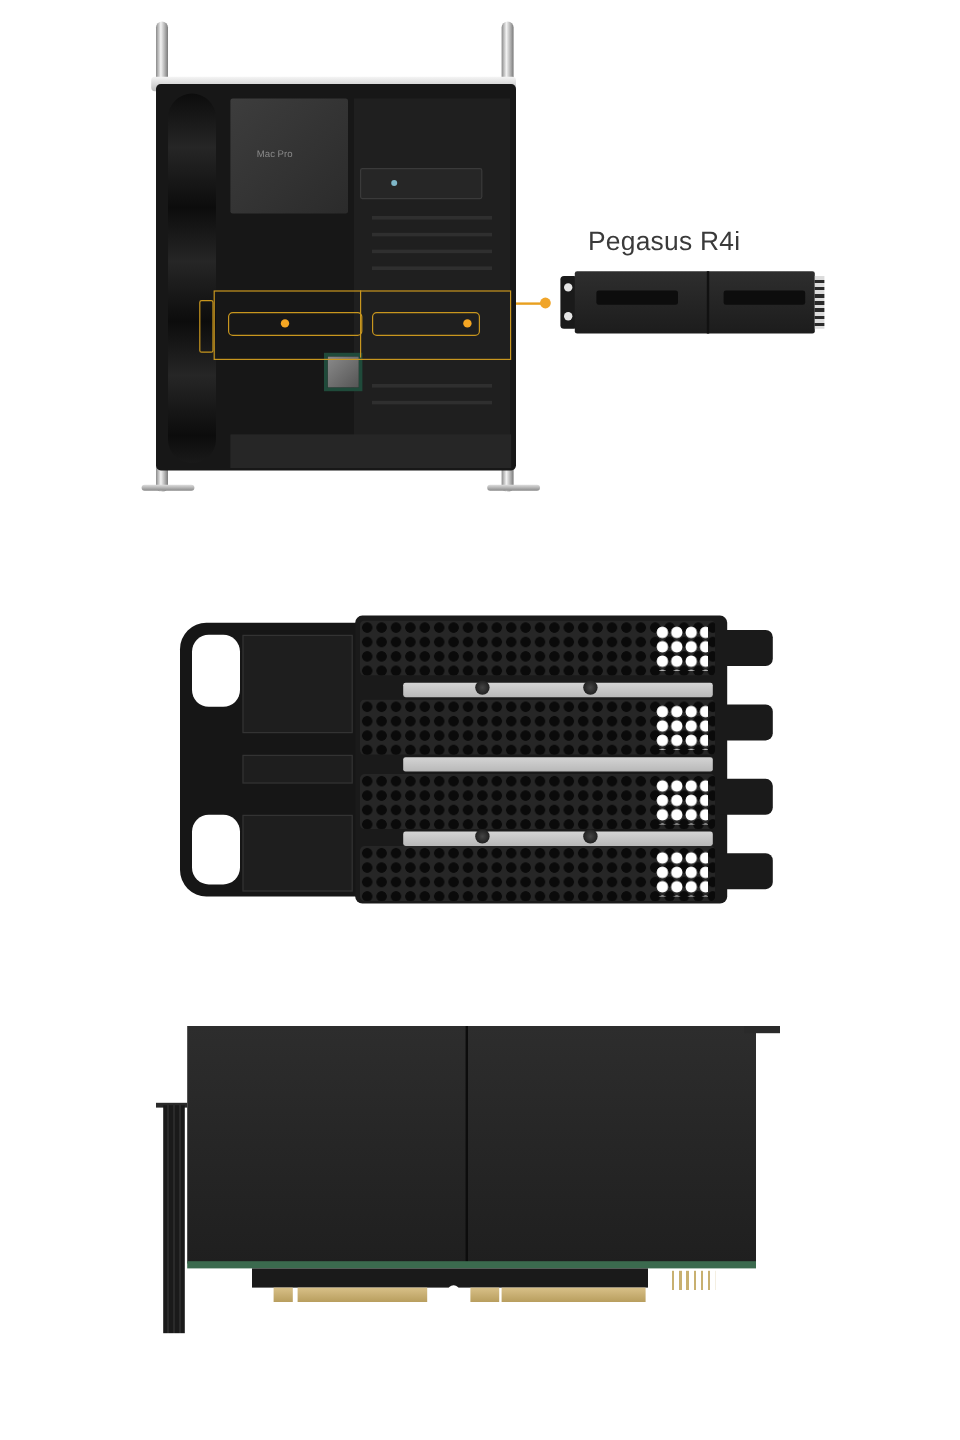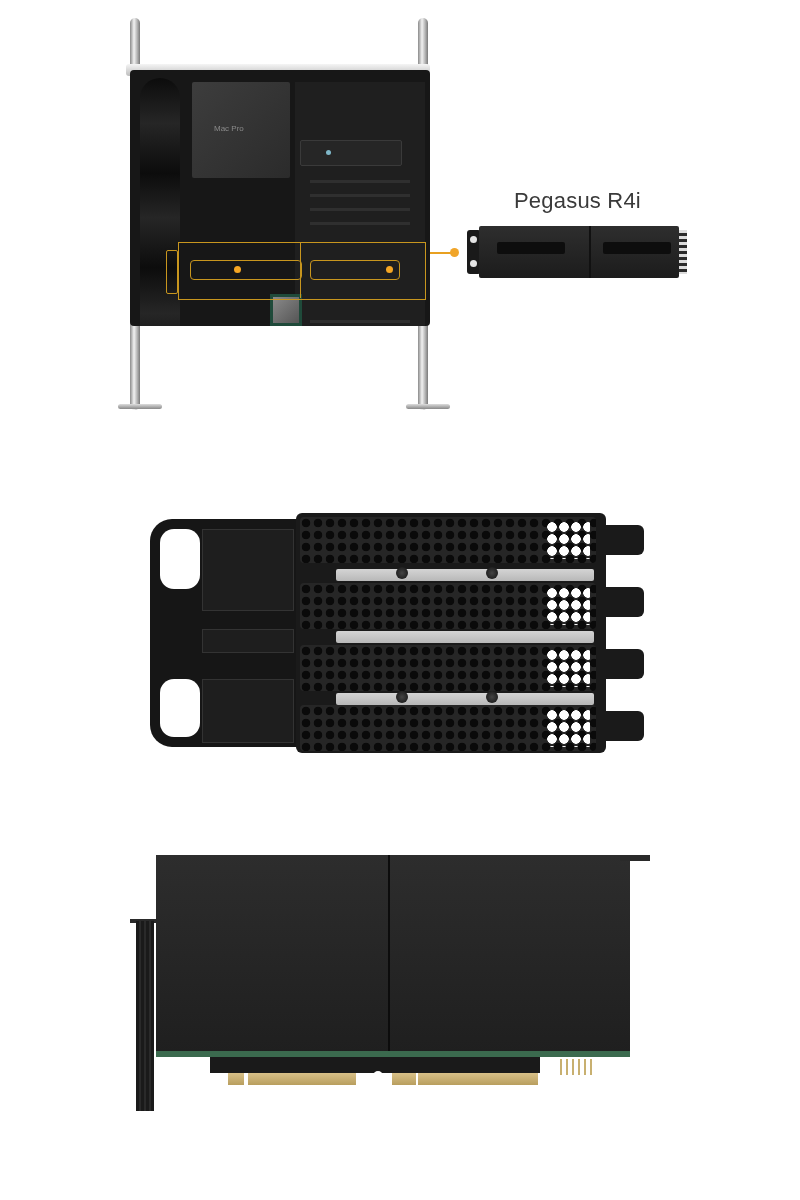--- a/index.html
+++ b/index.html
@@ -4,36 +4,36 @@
 <style>
   html, body { margin:0; padding:0; background:#ffffff; }
   body { width:800px; height:1200px; position:relative; overflow:hidden; font-family:"DejaVu Sans", sans-serif; }
   .abs { position:absolute; }
 
   
   .mp-frame { left:118px; top:18px; width:322px; height:392px; }
   .rail { position:absolute; width:10px; background:linear-gradient(90deg,#8a8a8a,#f2f2f2 40%,#b8b8b8 70%,#7a7a7a); border-radius:5px; }
   .foot { position:absolute; height:5px; background:linear-gradient(#ddd,#888); border-radius:3px; }
   .topbar { position:absolute; left:8px; top:46px; width:304px; height:12px; background:linear-gradient(#f5f5f5,#bdbdbd); border-radius:3px; }
-  .case { position:absolute; left:12px; top:52px; width:300px; height:256px; background:#171717; border-radius:4px; overflow:hidden; }
+  .case { position:absolute; left:12px; top:52px; width:300px; height:322px; background:#171717; border-radius:4px; overflow:hidden; }
   .fan { position:absolute; left:10px; top:8px; width:40px; height:308px; background:repeating-linear-gradient(#0c0c0c 0px,#262626 45px,#0c0c0c 95px); border-radius:20px; }
   .psu { position:absolute; left:62px; top:12px; width:98px; height:96px; background:linear-gradient(135deg,#3d3d3d,#2b2b2b); border-radius:2px; }
   .psu-label { position:absolute; left:22px; top:42px; color:#8a8a8a; font-size:8px; font-family:"Liberation Sans", sans-serif; }
   .board { position:absolute; left:165px; top:12px; width:130px; height:290px; background:#1f1f1f; }
   .slot { position:absolute; left:180px; width:100px; height:3px; background:#2f2f2f; }
   .io { position:absolute; left:170px; top:70px; width:100px; height:24px; background:#262626; border:1px solid #3a3a3a; border-radius:2px; }
   .led { position:absolute; width:5px; height:5px; border-radius:50%; background:#7fb7c8; }
   .cpu { position:absolute; left:140px; top:224px; width:26px; height:26px; background:linear-gradient(135deg,#8a8a8a,#555); border:3px solid #1f4a3a; }
   .bottombar { position:absolute; left:62px; top:292px; width:234px; height:28px; background:#262626; }
   .hl { position:absolute; border:1.5px solid #c8961e; }
   .hl-dot { position:absolute; width:7px; height:7px; border-radius:50%; background:#f5a623; }
   .callout-line { left:430px; top:252px; width:22px; height:2px; background:#e8a020; }
   .callout-dot { left:450px; top:248px; width:9px; height:9px; border-radius:50%; background:#f0a52a; }
 
-  .r4i-title { left:514px; top:188px; font-family:"Liberation Sans", sans-serif; font-size:22px; color:#3a3a3a; letter-spacing:0.2px; }
+  .r4i-title { left:490px; top:188px; font-family:"Liberation Sans", sans-serif; font-size:22px; color:#3a3a3a; letter-spacing:0.2px; }
   .r4i-card { left:467px; top:226px; width:220px; height:52px; }
   .r4i-body { position:absolute; left:12px; top:0; width:200px; height:52px; background:linear-gradient(#2e2e2e,#1c1c1c); border-radius:2px; }
   .r4i-divider { position:absolute; left:110px; top:0; width:2px; height:52px; background:#111; }
   .r4i-bay { position:absolute; top:16px; width:68px; height:12px; background:#0d0d0d; border-radius:2px; }
   .r4i-bracket { position:absolute; left:0; top:4px; width:14px; height:44px; background:#1a1a1a; border-radius:3px; }
   .r4i-hole { position:absolute; left:3px; width:7px; height:7px; border-radius:50%; background:#e5e5e5; }
   .r4i-vent { position:absolute; right:0; top:4px; width:8px; height:44px; background:repeating-linear-gradient(#dcdcdc 0 3px,#2a2a2a 3px 6px); }
 
   
   .bracket-view { left:150px; top:513px; width:500px; height:240px; }

